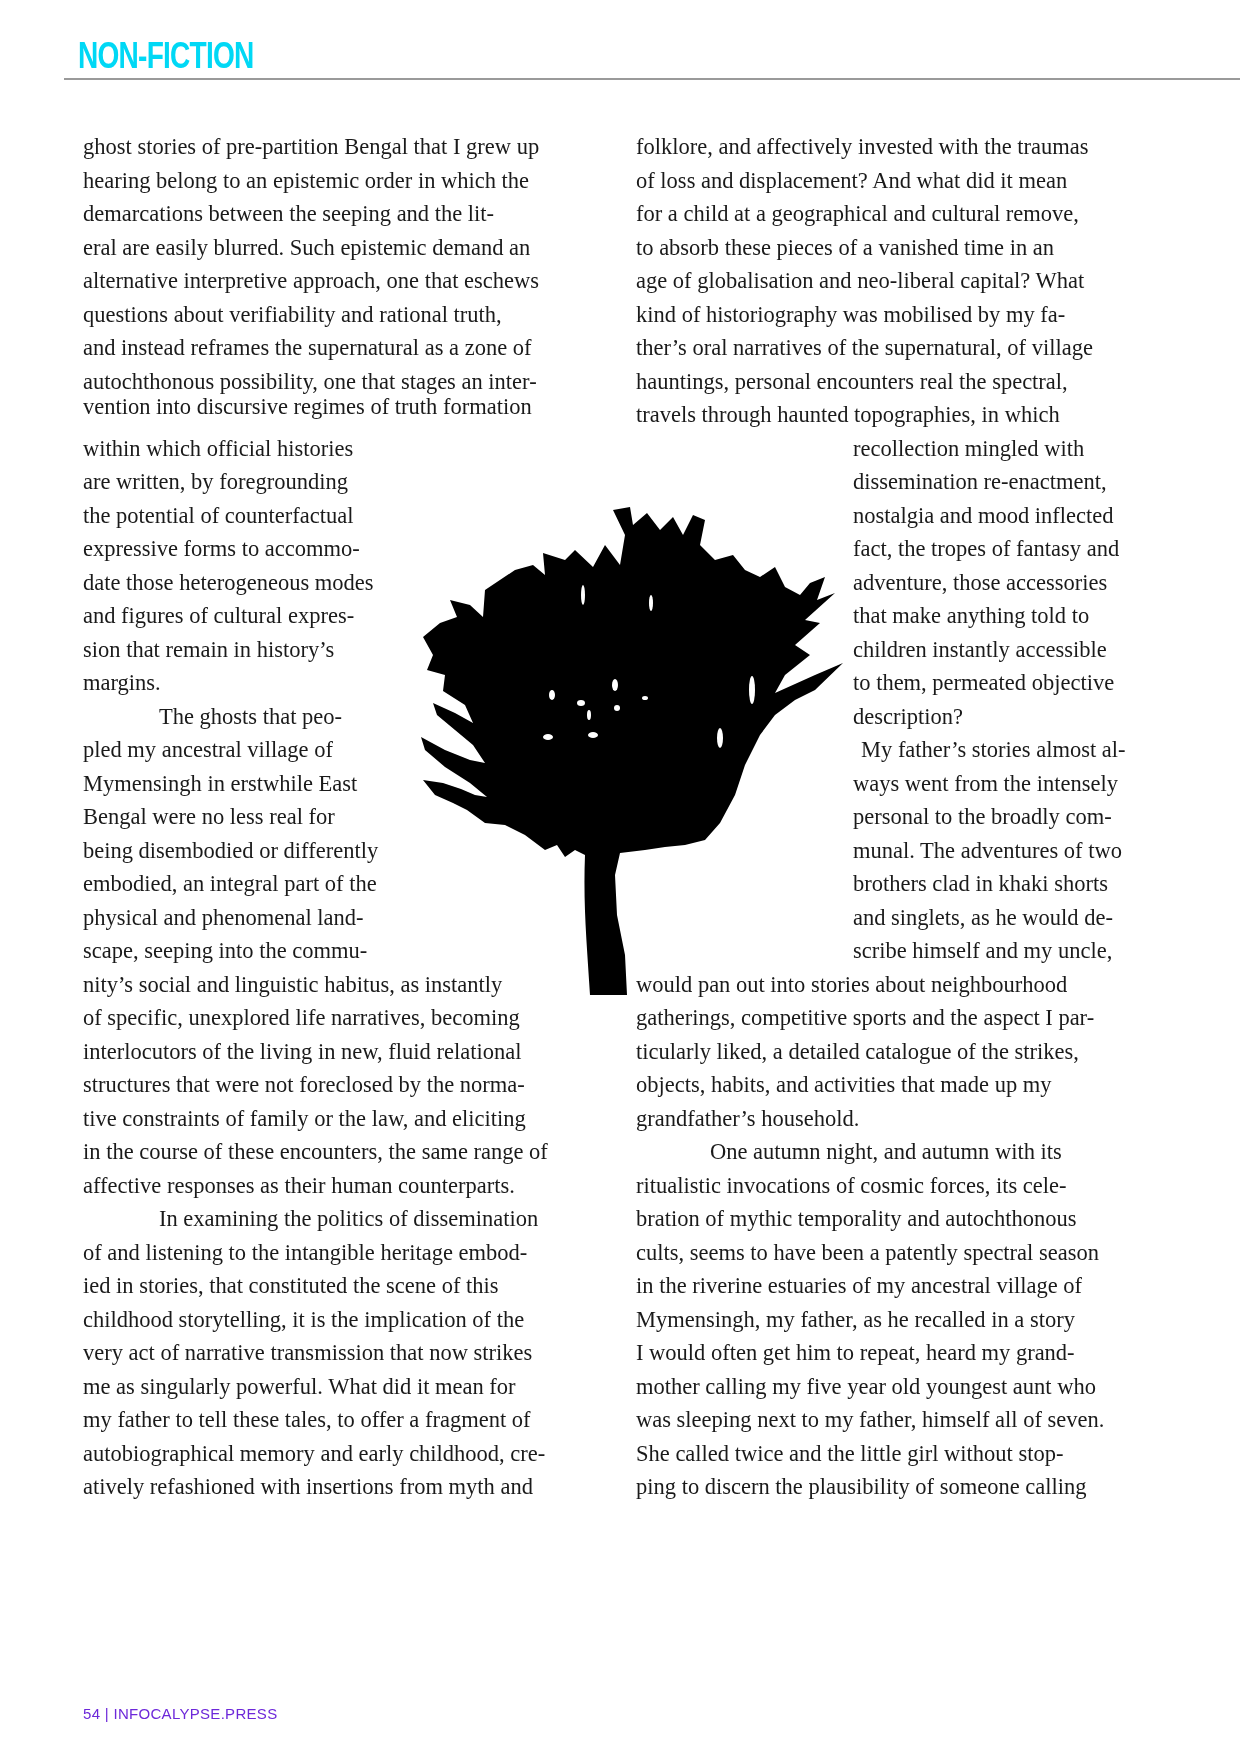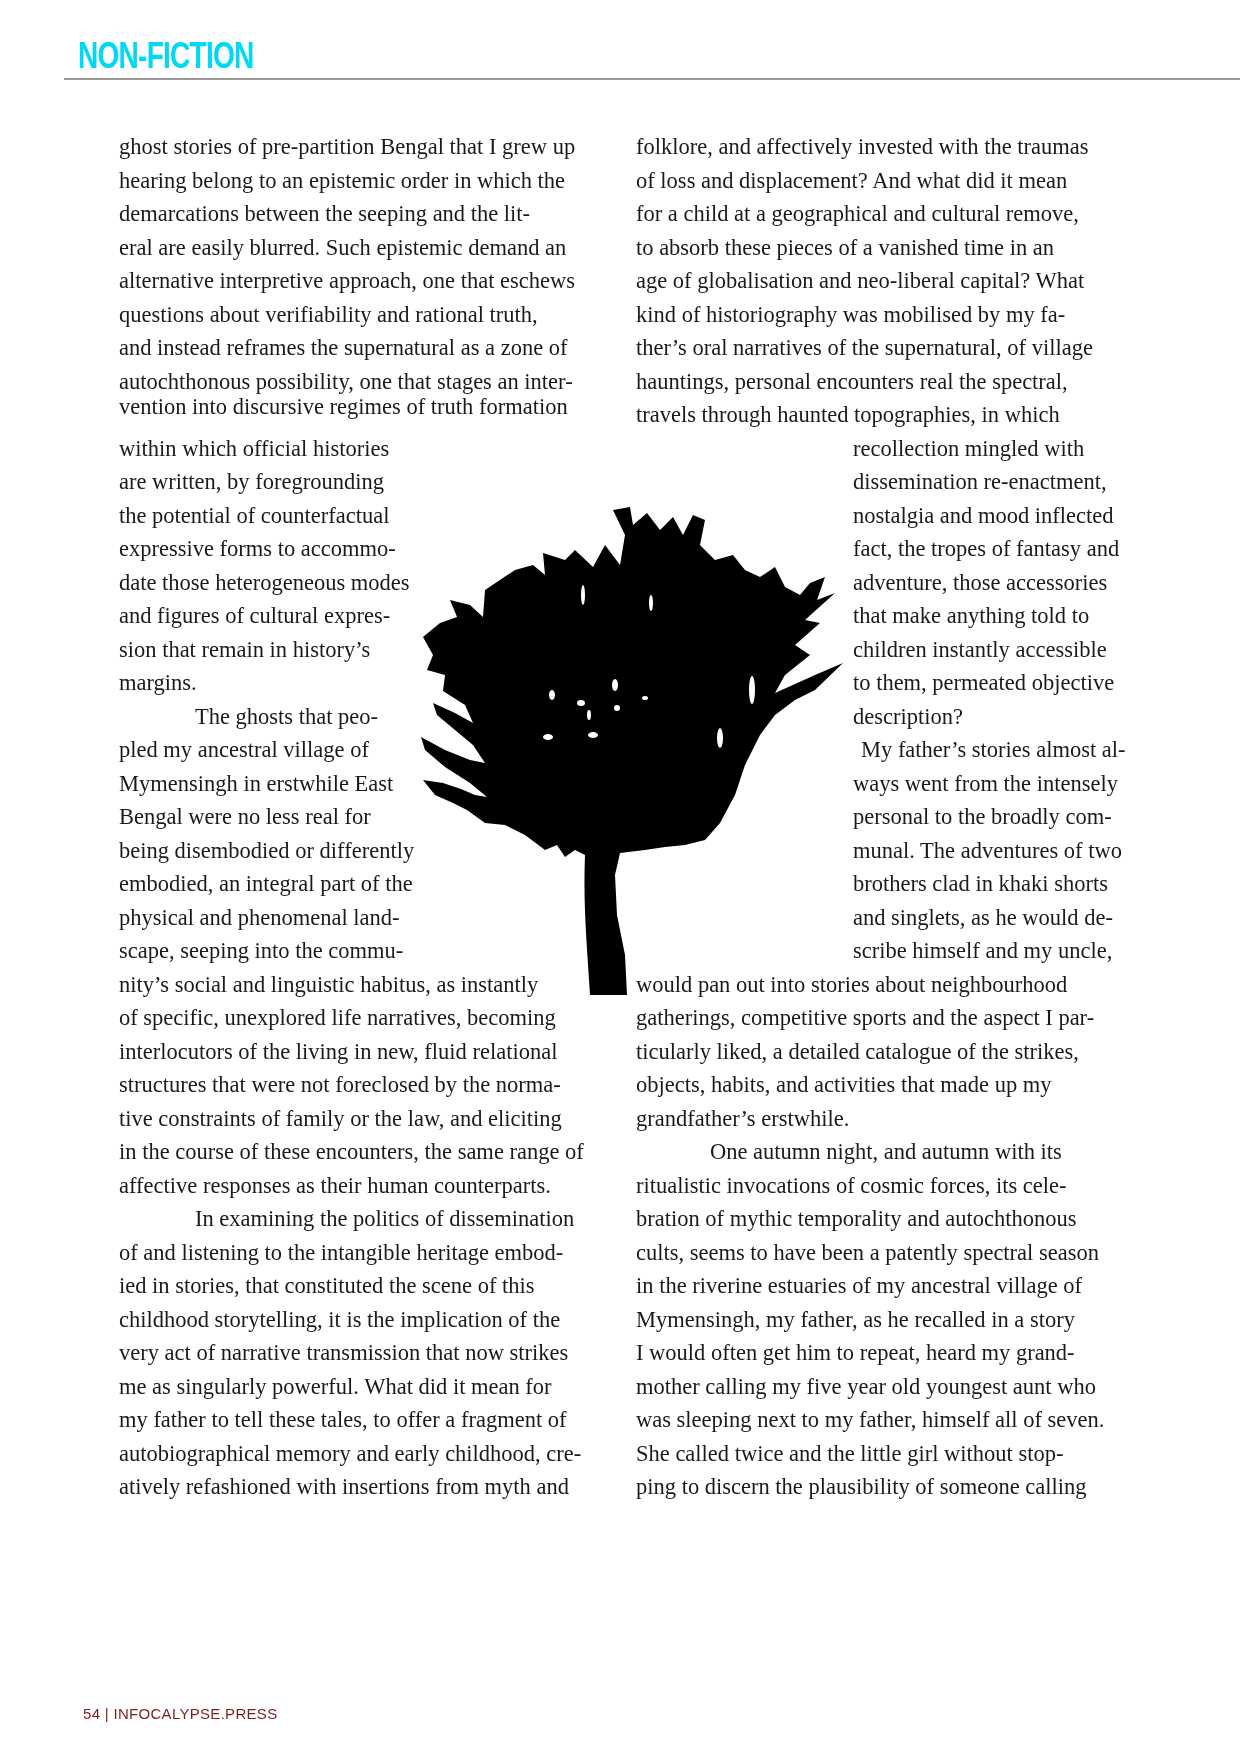--- a/index.html
+++ b/index.html
@@ -1,24 +1,24 @@
 <!DOCTYPE html>
 <html><head>
 <meta charset="utf-8">
 <style>
   html, body { margin: 0; padding: 0; background: #ffffff; }
   body { width: 1240px; height: 1754px; position: relative; overflow: hidden; font-family: "Liberation Serif", "DejaVu Serif", serif; color: #1a1a1a; }
   .section-title { position: absolute; left: 78px; top: 36px; font-family: "Liberation Sans", "DejaVu Sans", sans-serif; font-weight: bold; font-size: 36px; color: #00d8f5; letter-spacing: -1px; transform: scaleX(0.78); transform-origin: left top; line-height: 40px; }
   .header-rule { position: absolute; left: 64px; right: 0; top: 78px; height: 2px; background: #9a9a9a; }
   .col { position: absolute; top: 0; }
   .line { position: absolute; white-space: nowrap; font-size: 22.5px; line-height: 30px; height: 30px; }
-  .left .line { left: 83px; margin-left: 36px; }
+  .left .line { left: 83px; }
   .right .line { left: 636px; }
   .right .line.wrap { left: 853px; }
-  .footer { position: absolute; left: 83px; top: 1705px; font-family: "Liberation Sans", "DejaVu Sans", sans-serif; font-size: 15px; color: #7f1d1d; letter-spacing: 0.3px; }
+  .footer { position: absolute; left: 83px; top: 1705px; font-family: "Liberation Sans", "DejaVu Sans", sans-serif; font-size: 15px; color: #6d28d9; letter-spacing: 0.3px; }
   .tree { position: absolute; left: 415px; top: 505px; width: 430px; height: 500px; }
 </style>
 </head>
 <body>
 
 <div class="section-title">NON-FICTION</div>
 <div class="header-rule"></div>
 
 <svg class="tree" viewBox="0 0 430 500" xmlns="http://www.w3.org/2000/svg">
   <g fill="#000">
@@ -107,21 +107,21 @@
   <div class="line wrap" style="top:768.5px">ways went from the intensely</div>
   <div class="line wrap" style="top:802px">personal to the broadly com-</div>
   <div class="line wrap" style="top:835.5px">munal. The adventures of two</div>
   <div class="line wrap" style="top:869px">brothers clad in khaki shorts</div>
   <div class="line wrap" style="top:902.5px">and singlets, as he would de-</div>
   <div class="line wrap" style="top:936px">scribe himself and my uncle,</div>
   <div class="line" style="top:969.5px">would pan out into stories about neighbourhood</div>
   <div class="line" style="top:1003px">gatherings, competitive sports and the aspect I par-</div>
   <div class="line" style="top:1036.5px">ticularly liked, a detailed catalogue of the strikes,</div>
   <div class="line" style="top:1070px">objects, habits, and activities that made up my</div>
-  <div class="line" style="top:1103.5px">grandfather’s erstwhile.</div>
+  <div class="line" style="top:1103.5px">grandfather’s household.</div>
   <div class="line" style="top:1137px; left:710px">One autumn night, and autumn with its</div>
   <div class="line" style="top:1170.5px">ritualistic invocations of cosmic forces, its cele-</div>
   <div class="line" style="top:1204px">bration of mythic temporality and autochthonous</div>
   <div class="line" style="top:1237.5px">cults, seems to have been a patently spectral season</div>
   <div class="line" style="top:1271px">in the riverine estuaries of my ancestral village of</div>
   <div class="line" style="top:1304.5px">Mymensingh, my father, as he recalled in a story</div>
   <div class="line" style="top:1338px">I would often get him to repeat, heard my grand-</div>
   <div class="line" style="top:1371.5px">mother calling my five year old youngest aunt who</div>
   <div class="line" style="top:1405px">was sleeping next to my father, himself all of seven.</div>
   <div class="line" style="top:1438.5px">She called twice and the little girl without stop-</div>

